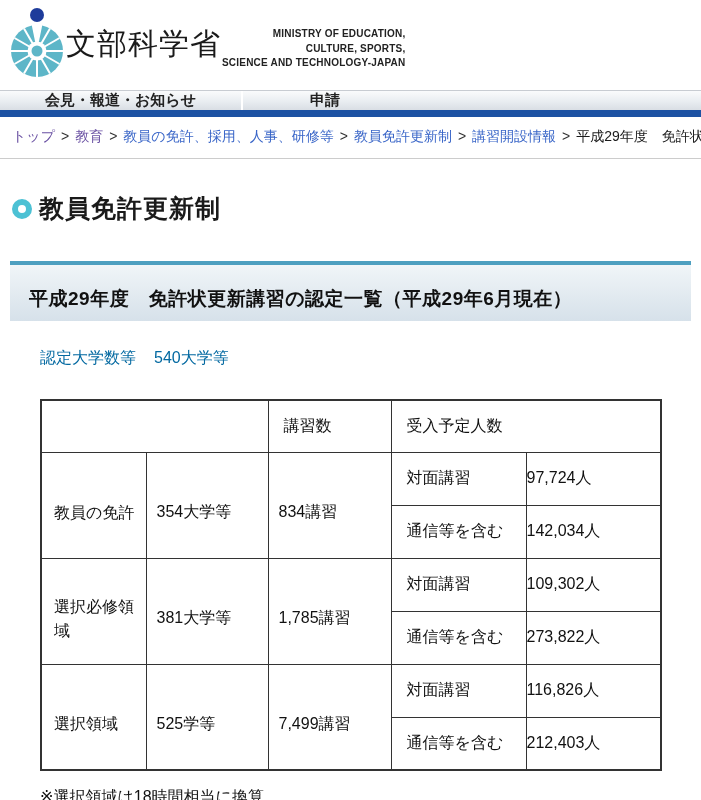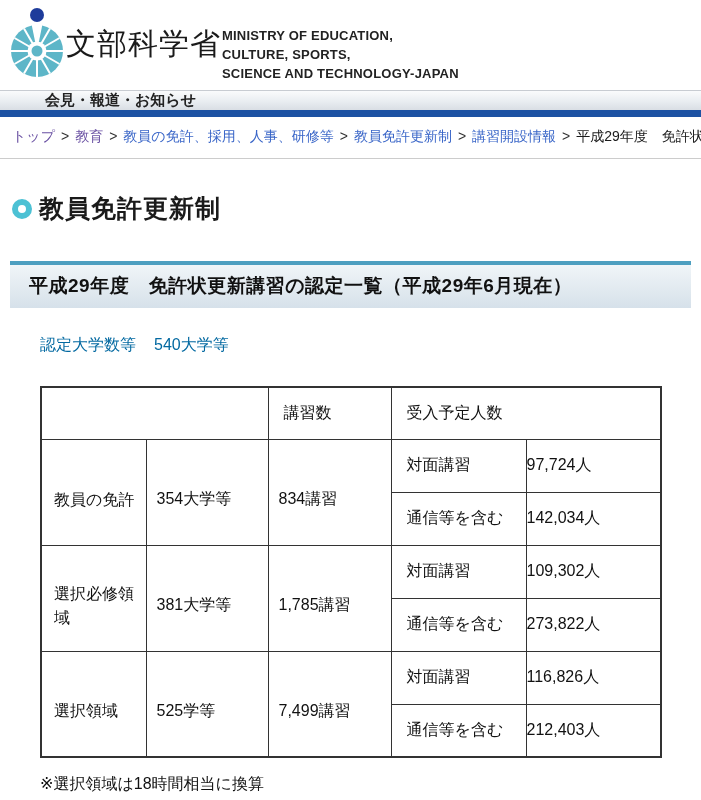--- a/index.html
+++ b/index.html
@@ -15,22 +15,22 @@
   }
 
   
   .site-header{height:90px;position:relative;background:#fff;}
   .logo-mark{position:absolute;left:10px;top:4px;}
   .site-name{
     position:absolute;left:66px;top:24px;font-size:30px;font-weight:normal;
     letter-spacing:1px;color:#1a1a1a;white-space:nowrap;
   }
   .site-name-en{
-    position:absolute;left:222px;top:27px;font-size:13px;font-weight:bold;
-    line-height:1.45;color:#222;letter-spacing:0.2px;
+    position:absolute;left:222px;top:27px;font-size:10px;font-weight:bold;
+    line-height:1.45;color:#222;letter-spacing:0.2px;text-align:right;
   }
 
   
   .nav{
     display:flex;height:27px;overflow:hidden;
     border-top:1px solid #c8ccd2;
     border-bottom:7px solid var(--nav-blue,#1d52a3);
     background:linear-gradient(180deg,#fafbfc 0%,#e9edf1 55%,#d9dee4 100%);
   }
   .nav-item{
@@ -61,21 +61,21 @@
     border:6px solid var(--accent-teal,#4cc1d4);margin-right:7px;flex:none;
   }
   .page-title{font-size:25px;font-weight:bold;color:#1a1a1a;letter-spacing:1px;}
 
   
   .section-heading{
     margin:36px 10px 0 10px;
     border-top:4px solid var(--header-border-teal,#4d9fc0);
     background:linear-gradient(180deg,#f0f5f8 0%,#e2eaf0 55%,#d6e1ea 100%);
     font-size:19px;font-weight:bold;color:#111;
-    padding:8px 10px 9px 19px;letter-spacing:0.5px;
+    padding:21px 10px 9px 19px;letter-spacing:0.5px;
   }
 
   
   .summary{margin:27px 0 0 40px;font-size:16px;color:#0369a1;}
   .summary .gap{display:inline-block;width:18px;}
 
   
   table.data{
     margin:30px 0 0 40px;border-collapse:collapse;
     border:2px solid var(--table-border,#333);table-layout:fixed;
@@ -125,20 +125,21 @@
   <div class="site-name">文部科学省</div>
   <div class="site-name-en">
     <div>MINISTRY OF EDUCATION,</div>
     <div>CULTURE, SPORTS,</div>
     <div>SCIENCE AND TECHNOLOGY-JAPAN</div>
   </div>
 </div>
 
 <div class="nav">
   <div class="nav-item">会見・報道・お知らせ</div>
+  <div class="nav-item">申請</div>
 </div>
 
 <div class="breadcrumb">
   <span class="crumb visited">トップ</span><span class="crumb-sep">&gt;</span><span class="crumb visited">教育</span><span class="crumb-sep">&gt;</span><span class="crumb link">教員の免許、採用、人事、研修等</span><span class="crumb-sep">&gt;</span><span class="crumb link">教員免許更新制</span><span class="crumb-sep">&gt;</span><span class="crumb link">講習開設情報</span><span class="crumb-sep">&gt;</span><span class="crumb current">平成29年度　免許状</span>
 </div>
 
 <div class="page-title-row">
   <span class="title-bullet"></span>
   <h1 class="page-title">教員免許更新制</h1>
 </div>

